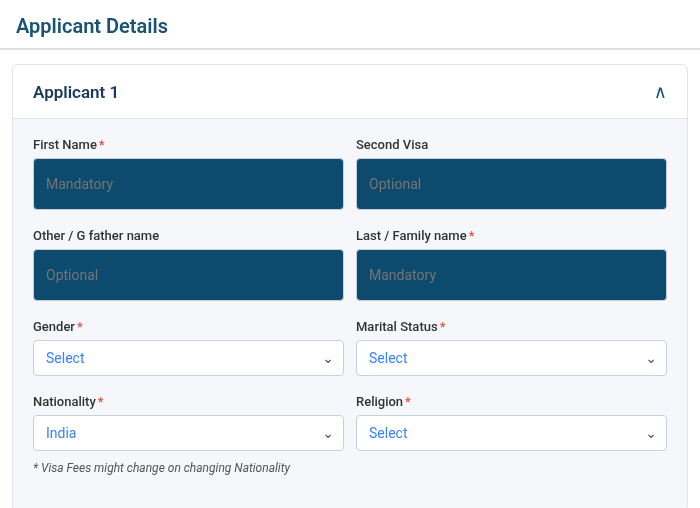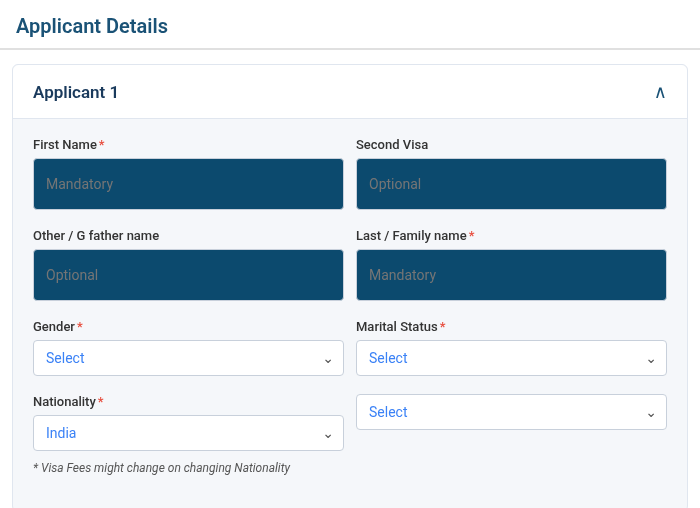--- a/index.html
+++ b/index.html
@@ -223,20 +223,23 @@
             <option value="india" selected="">India</option>
             <option value="usa">USA</option>
             <option value="uk">UK</option>
             <option value="other">Other</option>
           </select>
           <span class="select-chevron">⌄</span>
         </div>
         <span class="nationality-note">* Visa Fees might change on changing Nationality</span>
       </div>
       <div class="form-group">
+        <label class="form-label">
+          <span>Religion</span><span class="required-star">*</span>
+        </label>
         <div class="form-select-wrapper">
           <select class="form-select">
             <option value="select">Select</option>
             <option value="hindu">Hindu</option>
             <option value="muslim">Muslim</option>
             <option value="christian">Christian</option>
             <option value="sikh">Sikh</option>
             <option value="buddhist">Buddhist</option>
             <option value="other">Other</option>
           </select>

